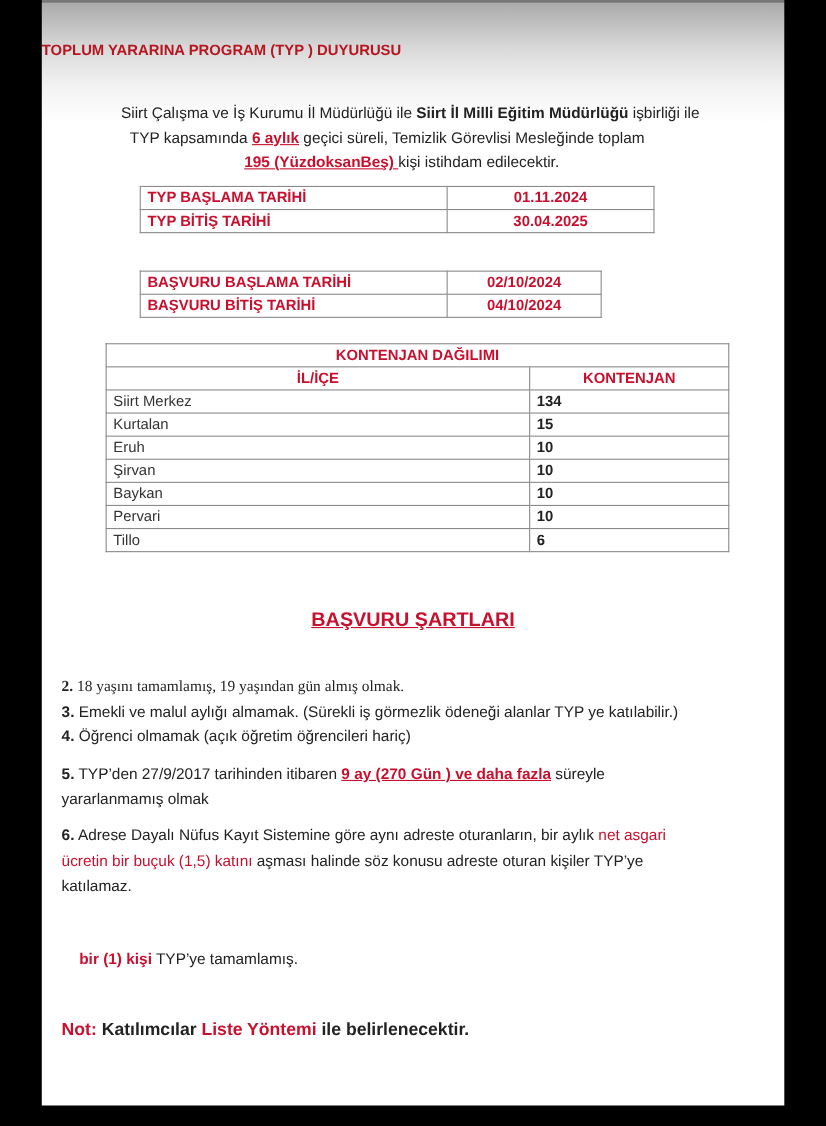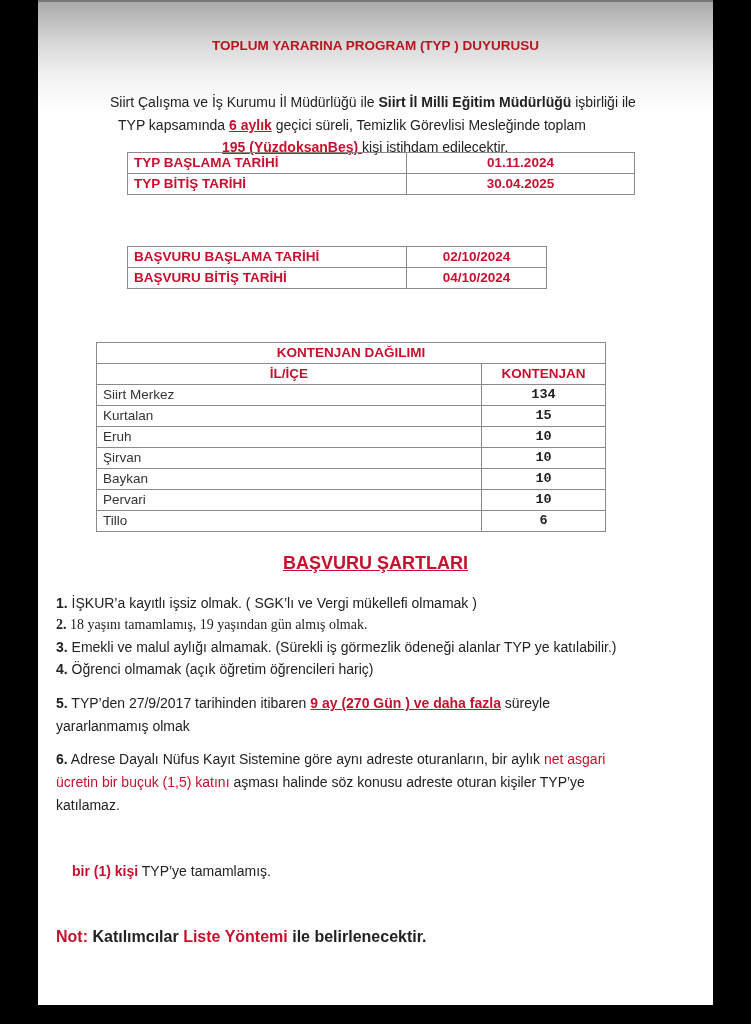--- a/index.html
+++ b/index.html
@@ -9,33 +9,33 @@
   }
   .page {
     position: absolute; left: 38px; top: 0; width: 675px; height: 1003px;
     background: linear-gradient(to bottom, #a9aaa9 0px, #d7d7d7 40px, #f2f2f2 75px, #ffffff 110px, #ffffff 100%);
     border-top: 2px solid #777;
   }
   .red { color: #c8102e; }
   .bold { font-weight: bold; }
   .ul { text-decoration: underline; }
   .title {
-    position: absolute; left: 0; width: 675px; top: 36px; text-align: center;
+    position: absolute; left: 0; width: 675px; top: 36px; text-align: left;
     font-size: 13.5px; font-weight: bold; color: #b5161f;
   }
   .intro { position: absolute; left: 0; width: 675px; font-size: 14px; color: #222; }
   .intro div { position: absolute; white-space: nowrap; }
   table { border-collapse: collapse; position: absolute; }
   td { border: 1.5px solid #8a8a8a; padding: 0 6px; height: 20px; font-size: 13.5px; line-height: 20px; }
   .dt td.lbl { color: #c8102e; font-weight: bold; }
   .dt td.val { color: #c8102e; font-weight: bold; text-align: center; }
   .kt td { height: 20px; }
   .kt .hdr { color: #c8102e; font-weight: bold; text-align: center; }
   .kt .name { color: #333; }
-  .kt .num { text-align: center; font-weight: bold; color: #222; font-family: Liberation Mono, monospace; }
+  .kt .num { font-weight: bold; color: #222; }
   .sec-title {
     position: absolute; left: 0; width: 675px; top: 551px; text-align: center;
     font-size: 18px; font-weight: bold; color: #c8102e; text-decoration: underline;
   }
   .req { position: absolute; left: 18px; font-size: 14px; color: #222; white-space: nowrap; }
   .req b.n { font-weight: bold; }
   .note { position: absolute; left: 18px; top: 926px; font-size: 16px; color: #222; white-space: nowrap; font-weight: bold; }
 </style>
 </head>
 <body>
@@ -49,21 +49,21 @@
       <span>Siirt Çalışma ve İş Kurumu İl Müdürlüğü ile </span><span class="bold">Siirt İl Milli Eğitim Müdürlüğü</span><span> işbirliği ile</span>
     </div>
     <div style="left:80px; top:115px;">
       <span>TYP kapsamında </span><span class="red bold ul">6 aylık</span><span> geçici süreli, Temizlik Görevlisi Mesleğinde toplam</span>
     </div>
     <div style="left:184px; top:137px;">
       <span class="red bold ul">195 (YüzdoksanBeş) </span><span>kişi istihdam edilecektir.</span>
     </div>
   </div>
 
-  <table class="dt" style="left:89px; top:150px; width:508px;">
+  <table class="dt" style="left:89px; top:167px; width:468px;">
     <tbody>
         <tr>
       <td class="lbl" style="width:266px;">TYP BAŞLAMA TARİHİ</td>
       <td class="val">01.11.2024</td>
     </tr>
     <tr>
       <td class="lbl">TYP BİTİŞ TARİHİ</td>
       <td class="val">30.04.2025</td>
     </tr>
   </tbody>
@@ -75,21 +75,21 @@
       <td class="lbl" style="width:266px;">BAŞVURU BAŞLAMA TARİHİ</td>
       <td class="val">02/10/2024</td>
     </tr>
     <tr>
       <td class="lbl">BAŞVURU BİTİŞ TARİHİ</td>
       <td class="val">04/10/2024</td>
     </tr>
   </tbody>
     </table>
 
-  <table class="kt" style="left:58px; top:340px; width:510px;">
+  <table class="kt" style="left:58px; top:310px; width:567px;">
     <tbody>
         <tr>
       <td class="hdr" colspan="2">KONTENJAN DAĞILIMI</td>
     </tr>
     <tr>
       <td class="hdr" style="width:372px;">İL/İÇE</td>
       <td class="hdr">KONTENJAN</td>
     </tr>
     <tr>
           <td class="name">Siirt Merkez</td>
@@ -117,23 +117,20 @@
         </tr>
     <tr>
           <td class="name">Tillo</td>
           <td class="num">6</td>
         </tr>
   </tbody>
     </table>
 
   <div class="sec-title">BAŞVURU ŞARTLARI</div>
 
-  <div class="req" style="top:593px;">
-    <b class="n">1.</b><span> İŞKUR’a kayıtlı işsiz olmak. ( SGK’lı ve Vergi mükellefi olmamak )</span>
-  </div>
   <div class="req" style="top:615px;font-family:Liberation Serif, serif;">
     <b class="n">2.</b><span> 18 yaşını tamamlamış, 19 yaşından gün almış olmak.</span>
   </div>
   <div class="req" style="top:637px;">
     <b class="n">3.</b><span> Emekli ve malul aylığı almamak. (Sürekli iş görmezlik ödeneği alanlar TYP ye katılabilir.)</span>
   </div>
   <div class="req" style="top:659px;">
     <b class="n">4.</b><span> Öğrenci olmamak (açık öğretim öğrencileri hariç)</span>
   </div>
 

